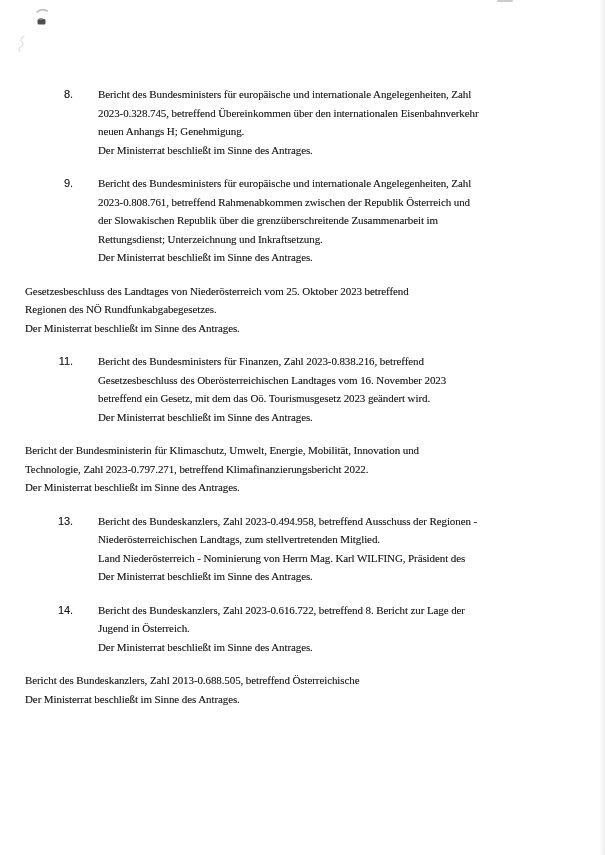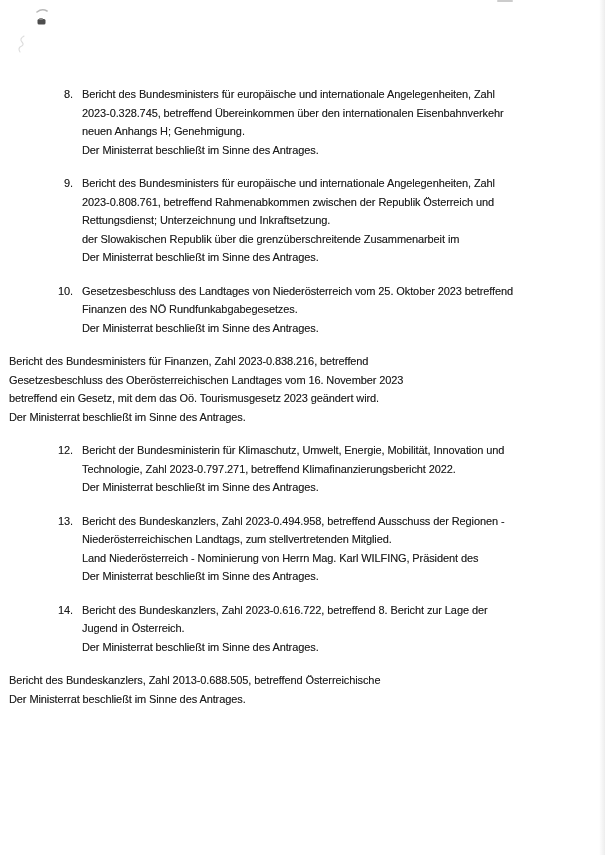--- a/index.html
+++ b/index.html
@@ -57,22 +57,23 @@
     letter-spacing: -0.1px;
     color: #1d1d1d;
     text-shadow: 0 0 0.5px rgba(30,30,30,0.45);
   }
   .item .num {
     flex: none;
     width: 73px;
     text-align: right;
   }
   .item .body {
-    margin-left: 9px;
+    margin-left: 25px;
     width: 480px;
+    font-family: Liberation Serif, serif;
   }
   .item .line {
     white-space: nowrap;
   }
 </style>
 </head>
 <body>
 
 <div class="page">
 
@@ -96,46 +97,45 @@
           <div class="line">neuen Anhangs H; Genehmigung.</div>
           <div class="line resolution">Der Ministerrat beschließt im Sinne des Antrages.</div>
         </div>
     </div>
 
     <div class="item">
       <div class="num">9.</div>
       <div class="body">
           <div class="line">Bericht des Bundesministers für europäische und internationale Angelegenheiten, Zahl</div>
           <div class="line">2023-0.808.761, betreffend Rahmenabkommen zwischen der Republik Österreich und</div>
+          <div class="line">der Slowakischen Republik über die grenzüberschreitende Zusammenarbeit im</div>
           <div class="line">Rettungsdienst; Unterzeichnung und Inkraftsetzung.</div>
-          <div class="line">der Slowakischen Republik über die grenzüberschreitende Zusammenarbeit im</div>
           <div class="line resolution">Der Ministerrat beschließt im Sinne des Antrages.</div>
         </div>
     </div>
 
     <div class="item">
-      <div class="num">10.</div>
       <div class="body">
           <div class="line">Gesetzesbeschluss des Landtages von Niederösterreich vom 25. Oktober 2023 betreffend</div>
-          <div class="line">Finanzen des NÖ Rundfunkabgabegesetzes.</div>
+          <div class="line">Regionen des NÖ Rundfunkabgabegesetzes.</div>
           <div class="line resolution">Der Ministerrat beschließt im Sinne des Antrages.</div>
         </div>
     </div>
 
     <div class="item">
+      <div class="num">11.</div>
       <div class="body">
           <div class="line">Bericht des Bundesministers für Finanzen, Zahl 2023-0.838.216, betreffend</div>
           <div class="line">Gesetzesbeschluss des Oberösterreichischen Landtages vom 16. November 2023</div>
           <div class="line">betreffend ein Gesetz, mit dem das Oö. Tourismusgesetz 2023 geändert wird.</div>
           <div class="line resolution">Der Ministerrat beschließt im Sinne des Antrages.</div>
         </div>
     </div>
 
     <div class="item">
-      <div class="num">12.</div>
       <div class="body">
           <div class="line">Bericht der Bundesministerin für Klimaschutz, Umwelt, Energie, Mobilität, Innovation und</div>
           <div class="line">Technologie, Zahl 2023-0.797.271, betreffend Klimafinanzierungsbericht 2022.</div>
           <div class="line resolution">Der Ministerrat beschließt im Sinne des Antrages.</div>
         </div>
     </div>
 
     <div class="item">
       <div class="num">13.</div>
       <div class="body">

